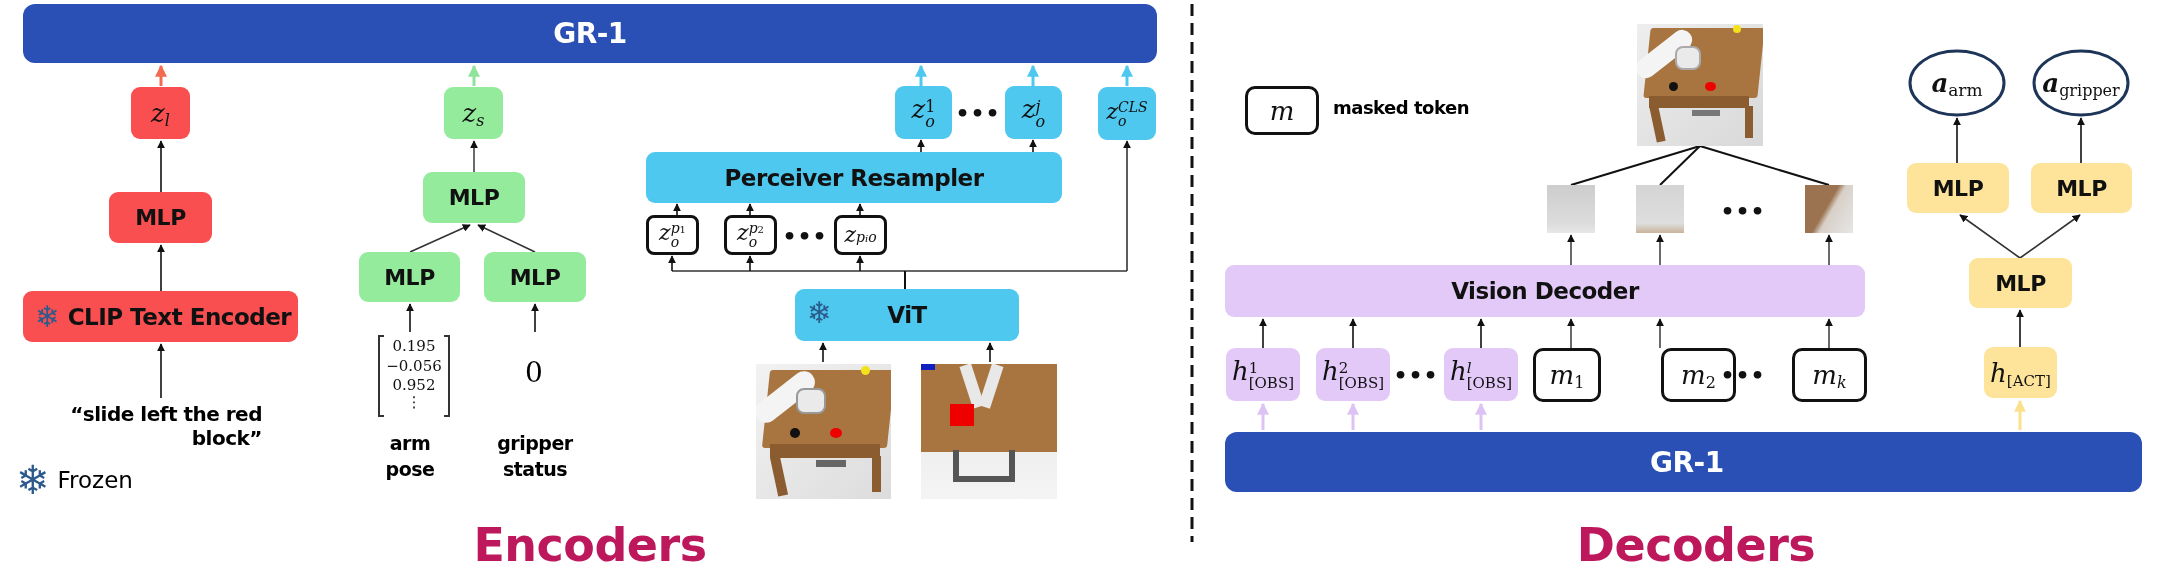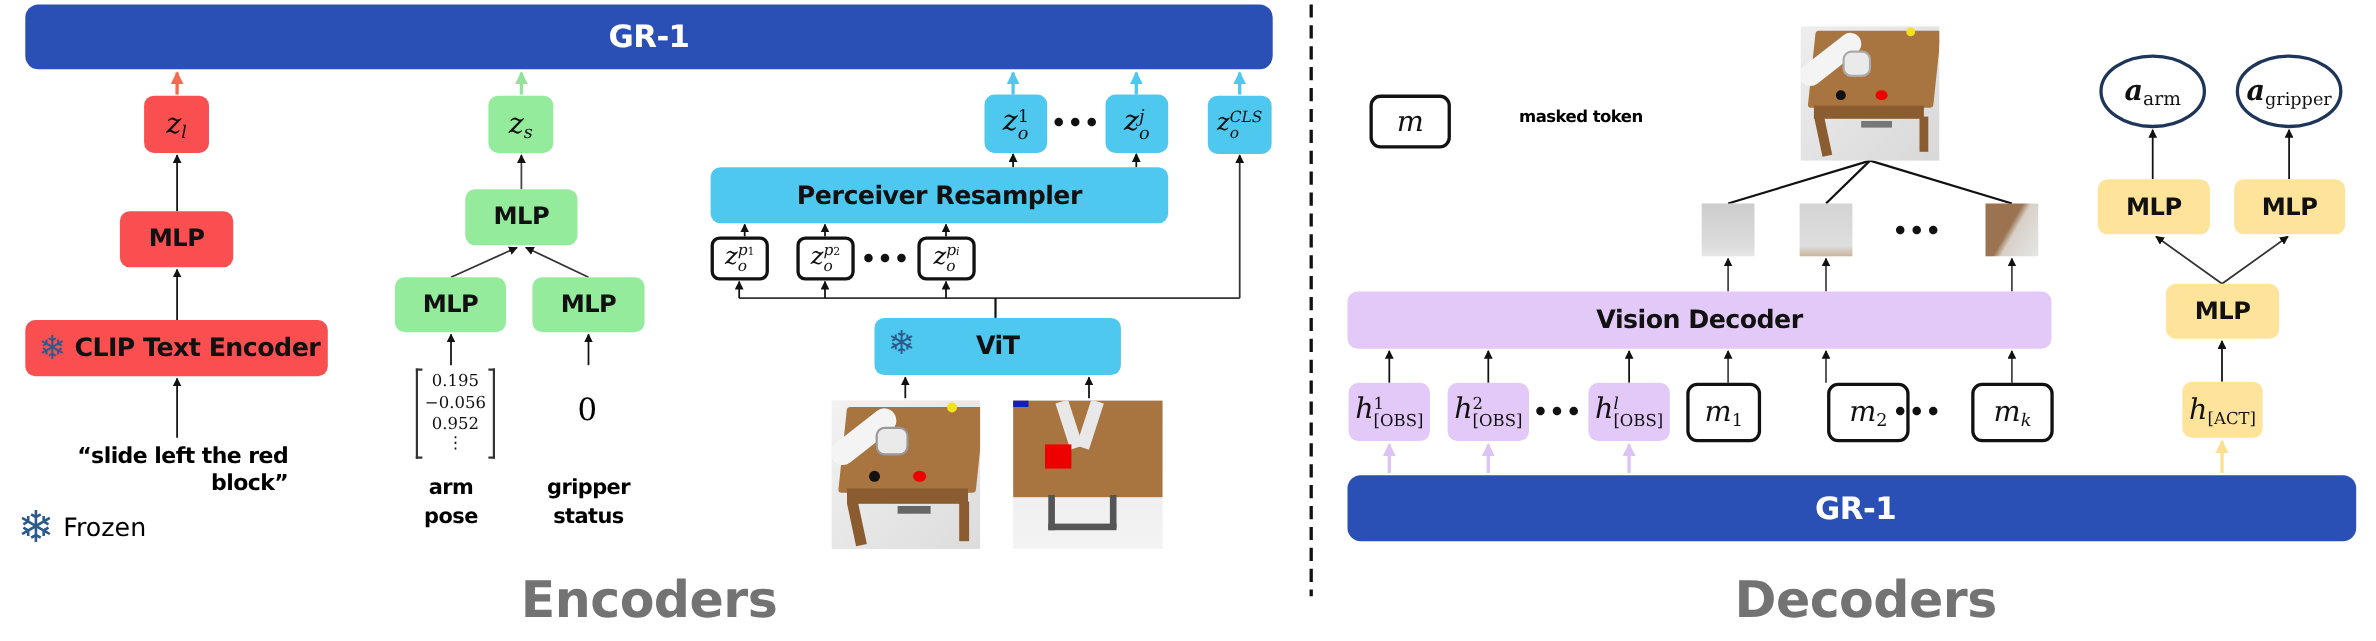--- a/index.html
+++ b/index.html
@@ -12,21 +12,21 @@
   .green{background:#95eb9c;}
   .cyan{background:#4ec8ef;}
   .lav{background:#e3c9f8;}
   .yel{background:#fde49a;}
   .outline{background:#fff;border:3px solid #111;border-radius:10px;}
   .math{font-family:"DejaVu Serif","Liberation Serif",serif;font-style:italic;color:#111;white-space:nowrap;line-height:1;}
   .math .b{font-size:26px;}
   .math sub,.math sup{font-size:16px;line-height:0;}
   .math .up{font-style:normal;}
   .math .bold{font-weight:bold;}
-  .title{position:absolute;font-family:"DejaVu Sans",sans-serif;font-weight:bold;font-size:46px;color:#737373;letter-spacing:-0.5px;transform:translateX(-50%);white-space:nowrap;}
+  .title{position:absolute;font-family:"DejaVu Sans",sans-serif;font-weight:bold;font-size:46px;color:#be185d;letter-spacing:-0.5px;transform:translateX(-50%);white-space:nowrap;}
   .plain{position:absolute;font-family:"DejaVu Sans",sans-serif;color:#000;white-space:nowrap;}
   .snow{color:#2b5a8c;font-family:"DejaVu Sans",sans-serif;line-height:1;}
   svg#wires{position:absolute;left:0;top:0;}
   .dots{position:absolute;font-family:"DejaVu Sans",sans-serif;font-weight:bold;font-size:22px;color:#111;transform:translate(-50%,-50%);letter-spacing:1px;}
   .scene{position:absolute;overflow:hidden;background:#e9e9e9;}
   .patch{position:absolute;}
 </style>
 </head>
 <body>
 
@@ -199,21 +199,21 @@
         </span></span>
   </div>
   <div class="box outline" style="left:724px;top:215px;width:53px;height:40px;border-radius:8px;">
     <span class="math"><span class="b" style="font-size:22px;">z</span><span style="display:inline-flex;flex-direction:column;vertical-align:middle;font-size:14px;line-height:13px;">
           <span><span>p</span><span style="font-size:10px;font-style:normal;">2</span></span>
           <span>o</span>
         </span></span>
   </div>
   <div class="dots" style="left:805px;top:236px;">•••</div>
   <div class="box outline" style="left:834px;top:215px;width:53px;height:40px;border-radius:8px;">
-    <span class="math"><span class="b" style="font-size:22px;">z</span><span style="display:inline-flex;flex-direction:column;vertical-align:middle;font-size:14px;line-height:13px;">
+    <span class="math"><span class="b" style="font-size:22px;">z</span><span style="display:inline-flex;flex-direction:row;vertical-align:middle;font-size:14px;line-height:13px;">
           <span><span>p</span><span style="font-size:10px;">i</span></span>
           <span>o</span>
         </span></span>
   </div>
 
   <div class="box cyan lbl" style="left:795px;top:289px;width:224px;height:52px;font-size:23px;">
     <span class="snow" style="position:absolute;left:12px;top:9px;font-size:30px;">❄</span>
     <span>ViT</span>
   </div>
 
@@ -238,21 +238,21 @@
     <div style="position:absolute;left:45px;top:0;width:12px;height:44px;background:#e8e8e8;transform:rotate(-18deg);"></div>
     <div style="position:absolute;left:64px;top:0;width:12px;height:44px;background:#e8e8e8;transform:rotate(18deg);"></div>
     <div style="position:absolute;left:29px;top:40px;width:24px;height:22px;background:#e00;"></div>
   </div>
 
   <div class="title" style="left:590px;top:518px;">Encoders</div>
 
   <div class="box outline" style="left:1245px;top:86px;width:74px;height:49px;">
     <span class="math"><span class="b">m</span></span>
   </div>
-  <div class="plain lbl" style="left:1381px;top:97px;font-size:15px;">masked token</div>
+  <div class="plain lbl" style="left:1333px;top:97px;font-size:18px;">masked token</div>
 
   <div class="scene" style="left:1637px;top:24px;width:126px;height:122px;background:linear-gradient(135deg,#eeeeee 0%,#d8d8d8 100%);">
     <div style="position:absolute;left:10px;top:4px;width:114px;height:70px;background:#a8743f;transform:skewX(-6deg);border-radius:3px;"></div>
     <div style="position:absolute;left:12px;top:72px;width:100px;height:12px;background:#8a5c30;"></div>
     <div style="position:absolute;left:16px;top:82px;width:9px;height:36px;background:#8a5c30;transform:rotate(-12deg);"></div>
     <div style="position:absolute;left:108px;top:82px;width:8px;height:32px;background:#8a5c30;"></div>
     <div style="position:absolute;left:55px;top:86px;width:28px;height:6px;background:#777;"></div>
     <div style="position:absolute;left:-6px;top:20px;width:66px;height:20px;background:#f4f4f4;border-radius:10px;transform:rotate(-38deg);"></div>
     <div style="position:absolute;left:38px;top:22px;width:22px;height:20px;background:#eaeaea;border-radius:8px;border:2px solid #aaa;"></div>
     <div style="position:absolute;left:32px;top:58px;width:9px;height:9px;background:#111;border-radius:50%;"></div>

